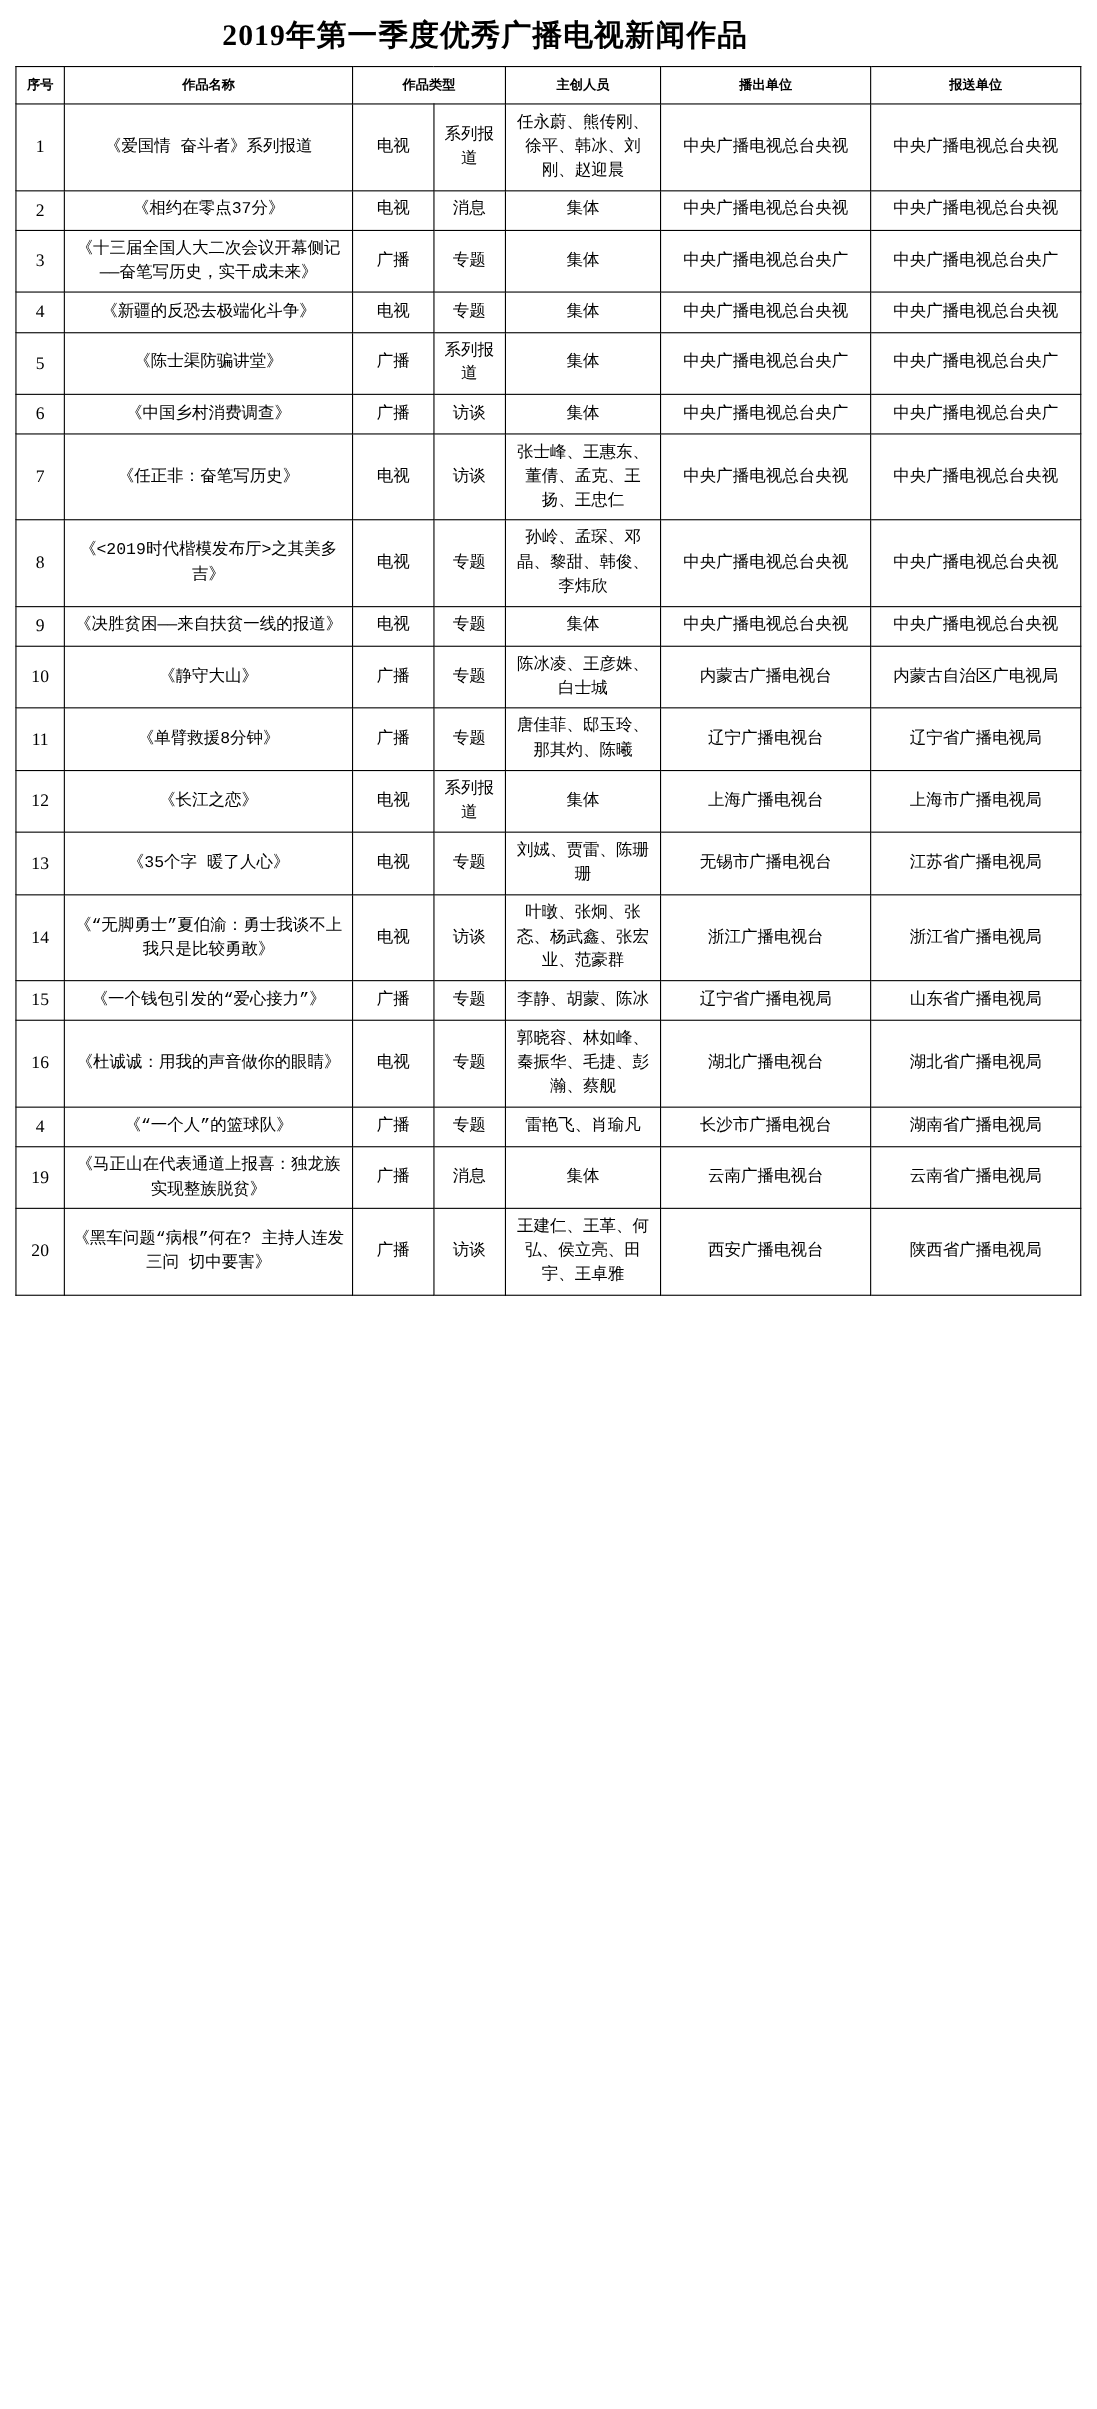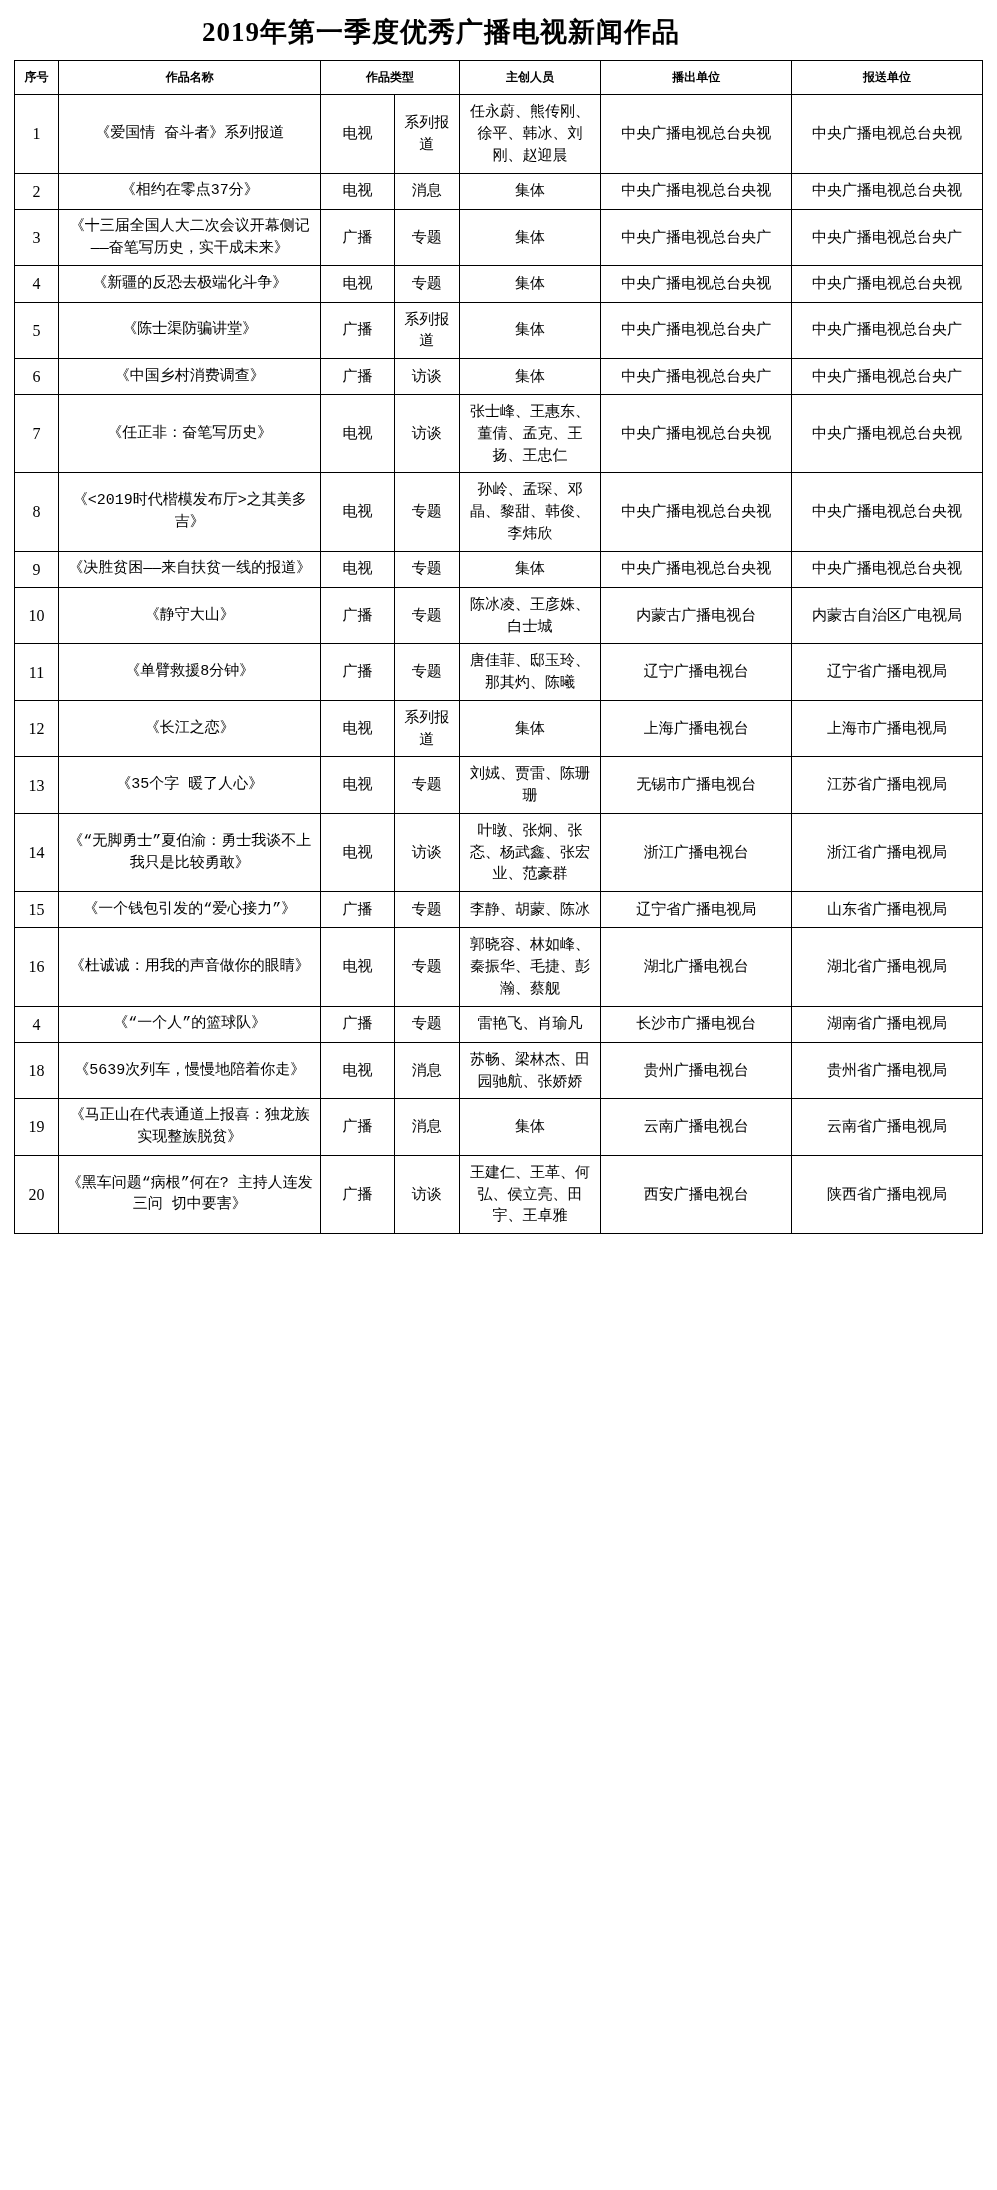--- a/index.html
+++ b/index.html
@@ -232,29 +232,20 @@
         <tr>
           <td class="cell-no">4</td>
           <td class="cell-name">《“一个人”的篮球队》</td>
           <td class="cell-media">广播</td>
           <td class="cell-category">专题</td>
           <td class="cell-people">雷艳飞、肖瑜凡</td>
           <td class="cell-broad">长沙市广播电视台</td>
           <td class="cell-submit">湖南省广播电视局</td>
         </tr>
         <tr>
-          <td class="cell-no">18</td>
-          <td class="cell-name">《5639次列车，慢慢地陪着你走》</td>
-          <td class="cell-media">电视</td>
-          <td class="cell-category">消息</td>
-          <td class="cell-people">苏畅、梁林杰、田园驰航、张娇娇</td>
-          <td class="cell-broad">贵州广播电视台</td>
-          <td class="cell-submit">贵州省广播电视局</td>
-        </tr>
-        <tr>
           <td class="cell-no">19</td>
           <td class="cell-name">《马正山在代表通道上报喜：独龙族实现整族脱贫》</td>
           <td class="cell-media">广播</td>
           <td class="cell-category">消息</td>
           <td class="cell-people">集体</td>
           <td class="cell-broad">云南广播电视台</td>
           <td class="cell-submit">云南省广播电视局</td>
         </tr>
         <tr>
           <td class="cell-no">20</td>

